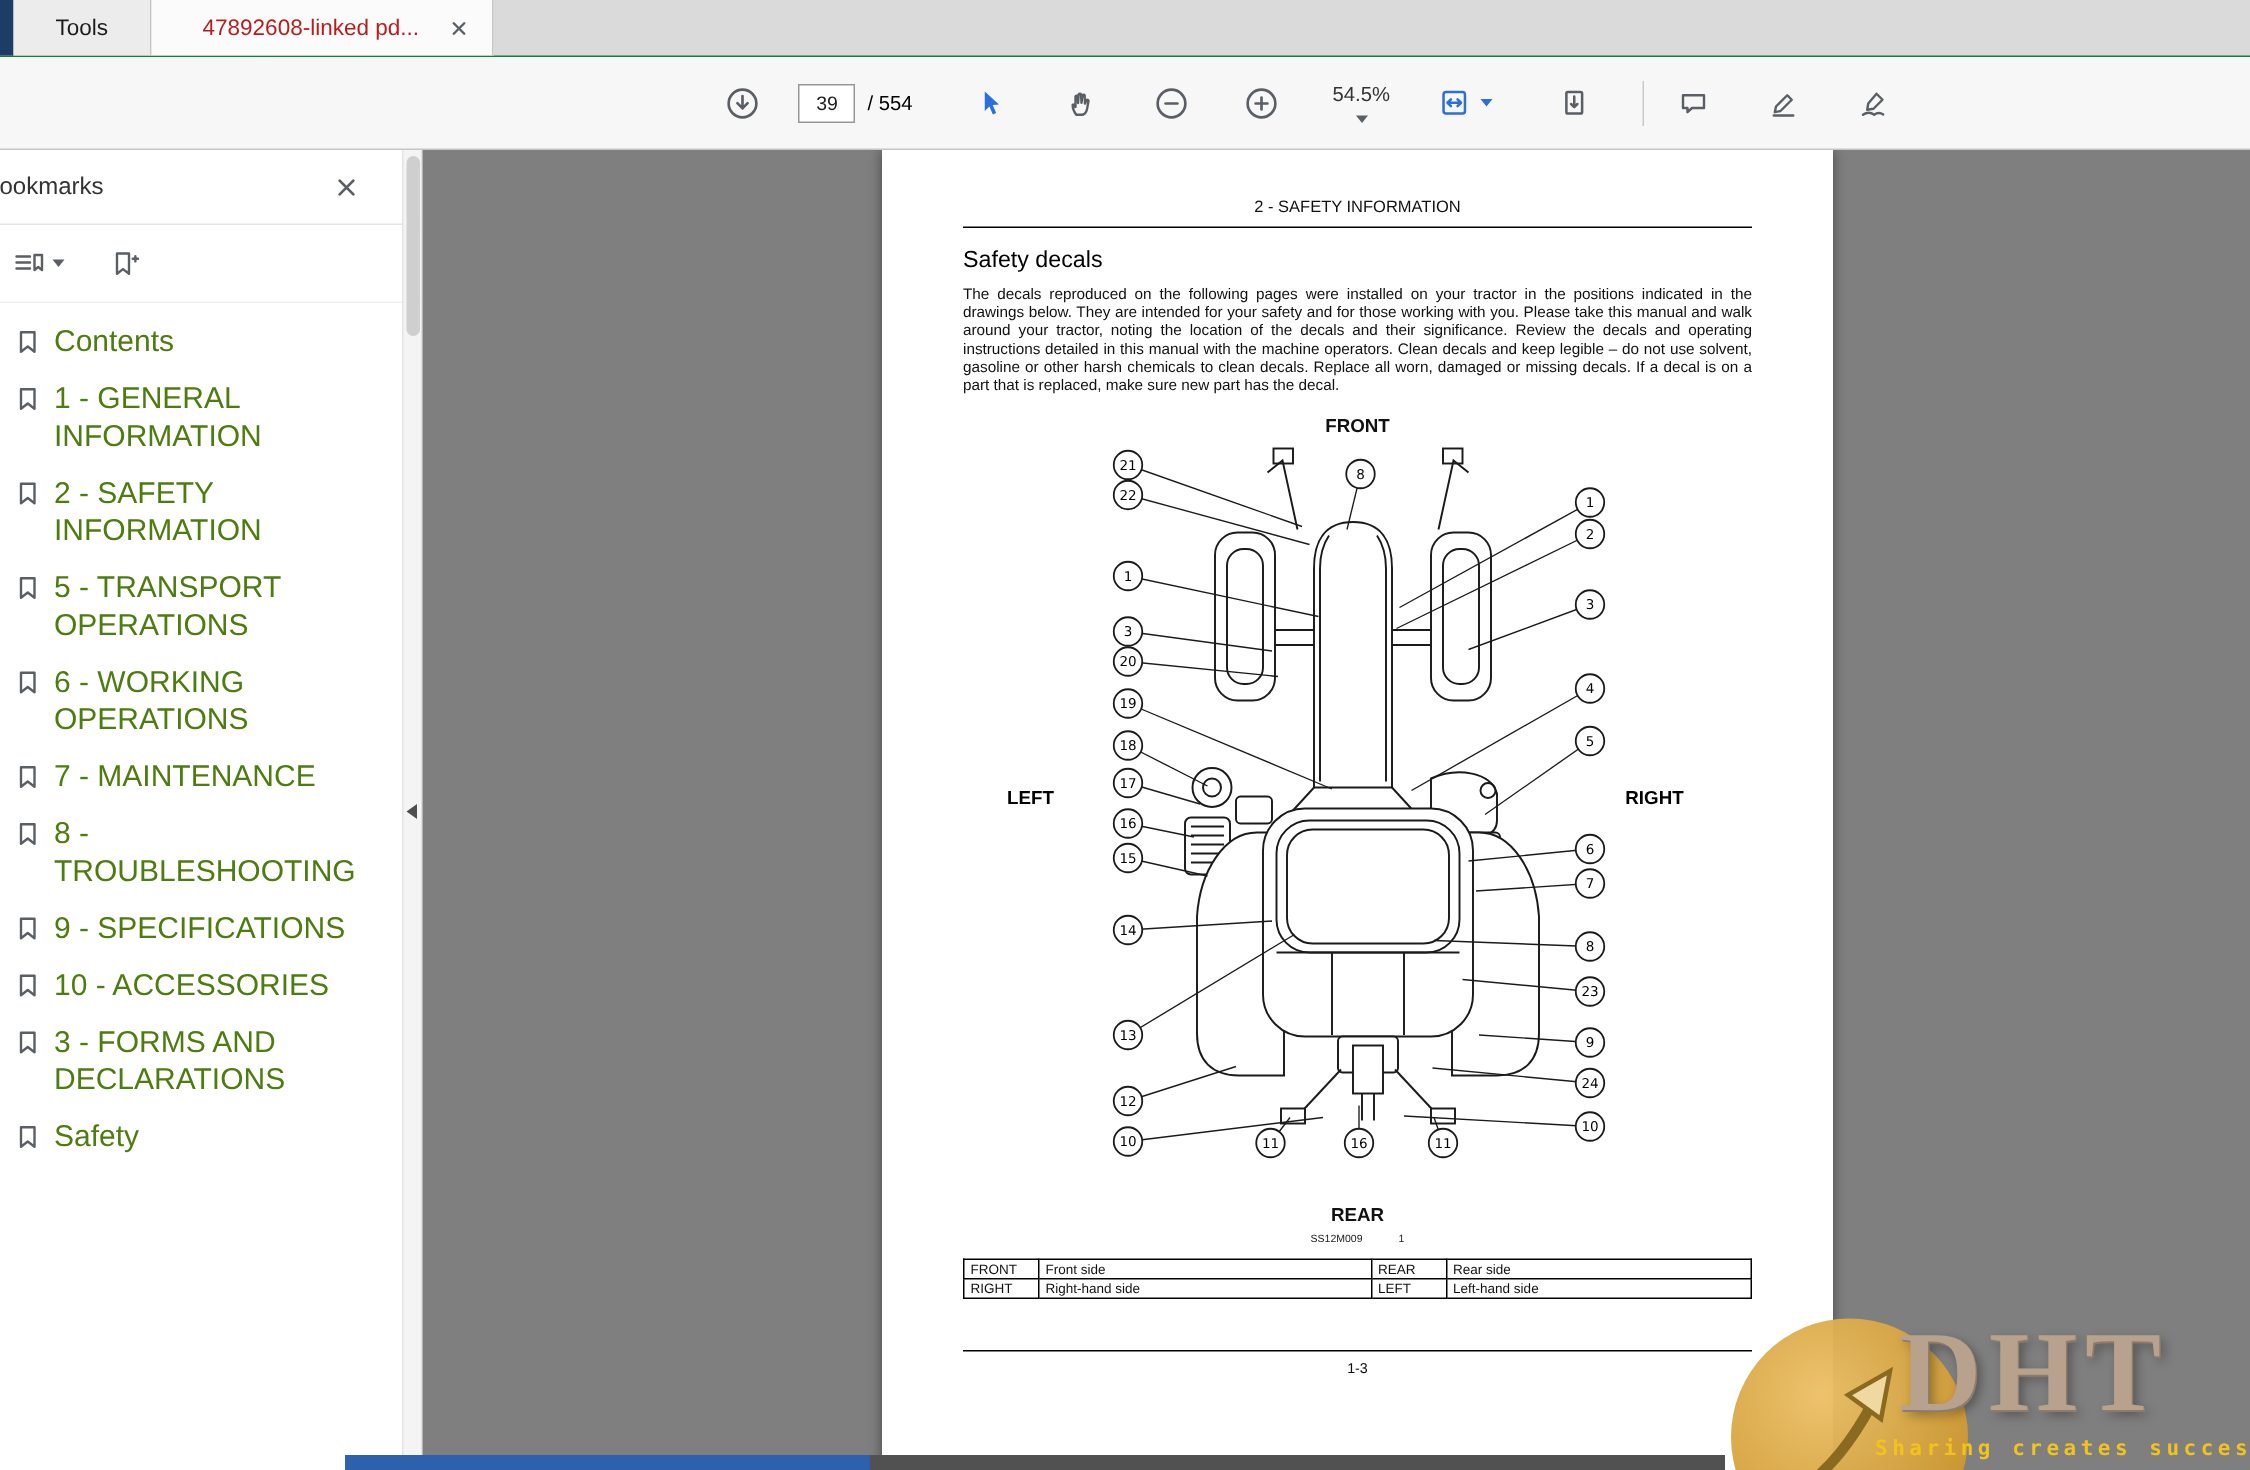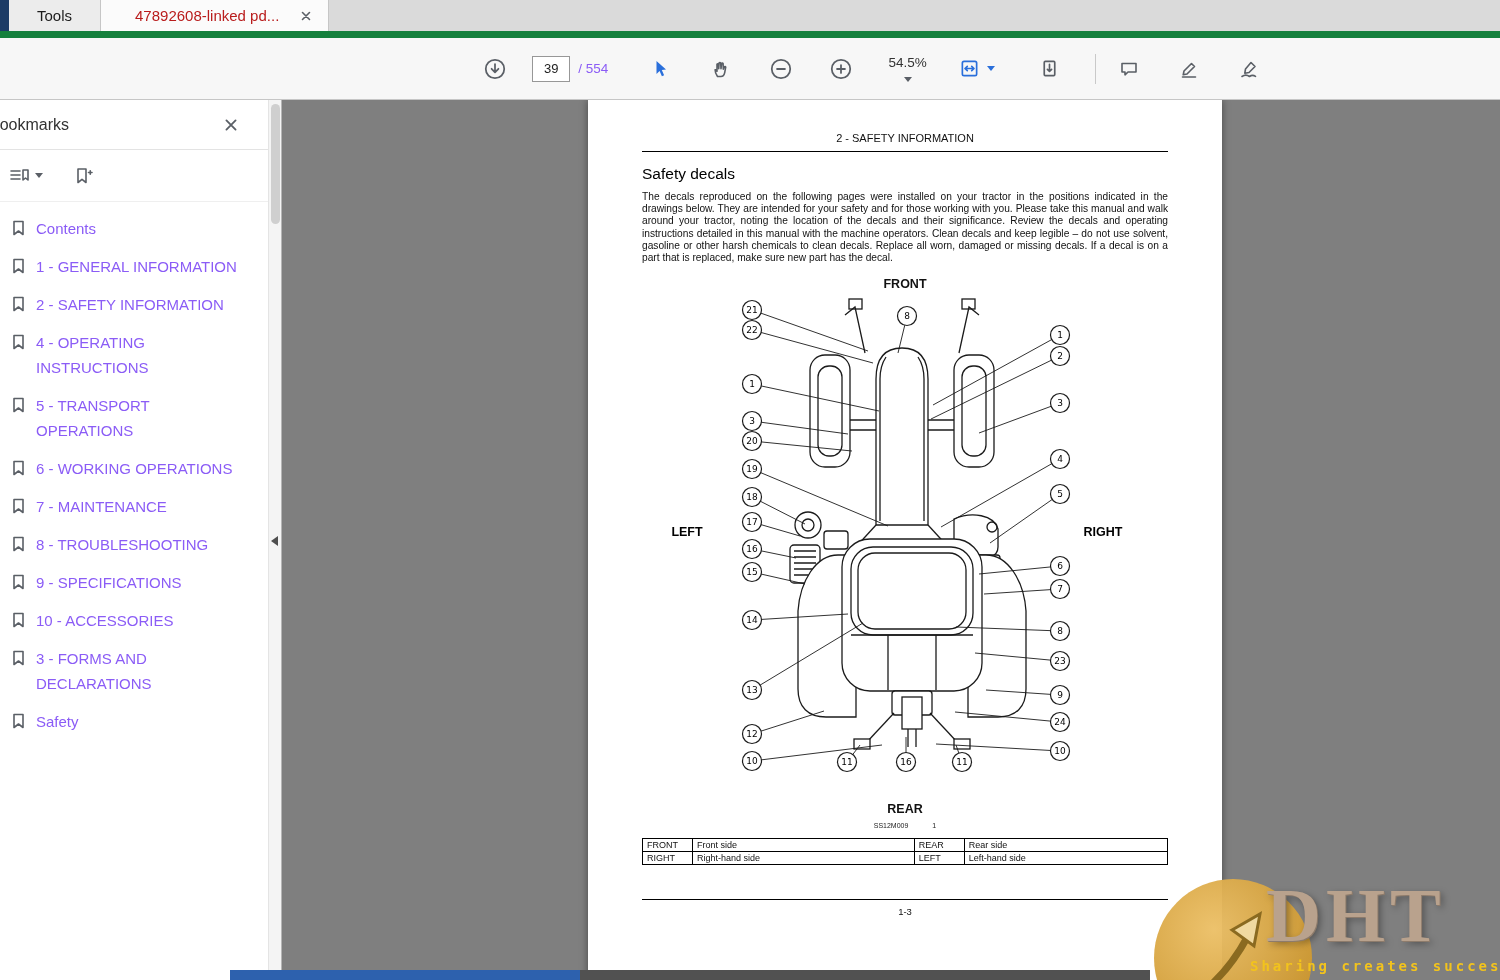--- a/index.html
+++ b/index.html
@@ -1,51 +1,51 @@
 <!DOCTYPE html>
 <html><head>
 <meta charset="utf-8">
 <style>
   * { margin:0; padding:0; box-sizing:border-box; }
   html,body { width:1500px; height:980px; }
   body { font-family:"Liberation Sans","DejaVu Sans",sans-serif; background:#fff; overflow:hidden; }
   .app { position:relative; width:1500px; height:980px; overflow:hidden; background:#fff; }
 
   
-  .tabbar { position:absolute; top:0; left:0; right:0; height:38px; background:#dadada; display:flex; align-items:stretch; border-bottom:7px solid #15803d; }
+  .tabbar { position:absolute; top:0; left:0; right:0; height:38px; background:#dadada; display:flex; align-items:stretch; border-bottom:1px solid #15803d; }
   .corner-block { width:9px; background:#1d3c66; }
   .tab-tools { display:flex; align-items:center; padding:0 28px; font-size:15px; color:#1c1c1c; background:#ececec; border-right:1px solid #c6c6c6; }
   .tab-doc { display:flex; align-items:center; justify-content:space-between; padding:0 14px 0 34px; background:#fbfbfb; border-right:1px solid #c6c6c6; font-size:15px; color:#b91c1c; width:228px; }
   .tab-close { width:16px; height:16px; display:flex; align-items:center; justify-content:center; }
 
   
   .toolbar { position:absolute; top:38px; left:0; right:0; height:62px; background:#f7f7f7; border-bottom:1px solid #c6c6c6; display:flex; align-items:center; justify-content:center; }
   .tb-row { display:flex; align-items:center; transform:translateX(122px); }
   .tb-btn { width:34px; height:34px; display:flex; align-items:center; justify-content:center; border-radius:3px; }
   .ic { fill:none; stroke:#5a5f66; stroke-width:1.6; stroke-linecap:round; stroke-linejoin:round; display:block; }
   .ic-blue { stroke:#2a6fdb; }
   .page-box { width:38px; height:26px; border:1px solid #979797; background:#fff; font-size:13px; color:#222; text-align:center; margin:0 8px 0 20px; font-family:"Liberation Sans",sans-serif; }
-  .page-count { font-size:13.5px; color:#8b5cf6; margin-right:36px; }
+  .page-count { font-size:13.5px; color:#000000; margin-right:36px; }
   .zoom-box { display:flex; align-items:center; gap:7px; margin:0 26px 0 30px; font-size:13.5px; color:#333;flex-direction:column; }
   .caret-down { width:0; height:0; border-left:4.5px solid transparent; border-right:4.5px solid transparent; border-top:5.5px solid #5a5f66; }
   .caret-blue { border-top-color:#2a6fdb; }
   .tb-sep { width:1px; height:30px; background:#c9c9c9; margin:0 16px 0 28px; }
   .mr26 { margin-right:26px; } .mr38 { margin-right:38px; }
 
   
   .sidebar { position:absolute; top:100px; left:0; width:282px; bottom:0; background:#fff; border-right:1px solid #b5b5b5; overflow:hidden; }
   .sb-head { height:50px; display:flex; align-items:center; justify-content:space-between; padding-right:40px; border-bottom:1px solid #e3e3e3; }
   .sb-title { font-size:16px; color:#333; margin-left:-11px; white-space:nowrap; }
   .sb-close { width:20px; height:20px; display:flex; align-items:center; justify-content:center; }
   .sb-tools { height:52px; display:flex; align-items:center; gap:30px; padding-left:8px; border-bottom:1px solid #efefef; }
   .sb-tool { display:flex; align-items:center; gap:5px; }
   .bm-list { padding:14px 24px 0 10px; display:flex; flex-direction:column; gap:13px; }
   .bm-item { display:flex; gap:9px; align-items:flex-start; }
   .bm-icon { flex:0 0 17px; padding-top:3px; }
-  .bm-label { font-size:15px; line-height:25px; color:#8b5cf6; width:202px; }
+  .bm-label { font-size:20px; line-height:25px; color:#4d7c0f; width:202px; }
   .sb-scroll { position:absolute; right:0; top:0; bottom:0; width:13px; background:#f4f4f4; border-left:1px solid #e4e4e4; }
   .sb-thumb { position:absolute; top:4px; left:2px; width:9px; height:120px; background:#cfcfcf; border-radius:5px; }
   .sb-collapse { position:absolute; right:1px; top:428px; width:12px; height:26px; display:flex; align-items:center; justify-content:center; }
   .tri-left { width:0; height:0; border-top:5px solid transparent; border-bottom:5px solid transparent; border-right:7px solid #4e4e4e; }
 
   
   .docarea { position:absolute; top:100px; left:282px; right:0; bottom:0; background:#7f7f7f; overflow:hidden; }
   .page { position:absolute; left:306px; top:0; width:634px; height:930px; background:#fff; box-shadow:0 0 8px rgba(0,0,0,0.45); }
   .page-inner { padding:0 54px; color:#111; }
   .run-head { padding-top:32px; text-align:center; font-size:11px; color:#111; }
@@ -214,28 +214,20 @@
           </span>
         <span class="bm-label">1 - GENERAL INFORMATION</span>
       </div>
       <div class="bm-item">
         <span class="bm-icon">
             <svg class="ic" width="17" height="18" viewBox="0 0 17 18">
               <path d="M4 2.5 H13 V15.5 L8.5 12 L4 15.5 Z"></path>
             </svg>
           </span>
         <span class="bm-label">2 - SAFETY INFORMATION</span>
-      </div>
-      <div class="bm-item">
-        <span class="bm-icon">
-            <svg class="ic" width="17" height="18" viewBox="0 0 17 18">
-              <path d="M4 2.5 H13 V15.5 L8.5 12 L4 15.5 Z"></path>
-            </svg>
-          </span>
-        <span class="bm-label">4 - OPERATING INSTRUCTIONS</span>
       </div>
       <div class="bm-item">
         <span class="bm-icon">
             <svg class="ic" width="17" height="18" viewBox="0 0 17 18">
               <path d="M4 2.5 H13 V15.5 L8.5 12 L4 15.5 Z"></path>
             </svg>
           </span>
         <span class="bm-label">5 - TRANSPORT OPERATIONS</span>
       </div>
       <div class="bm-item">

